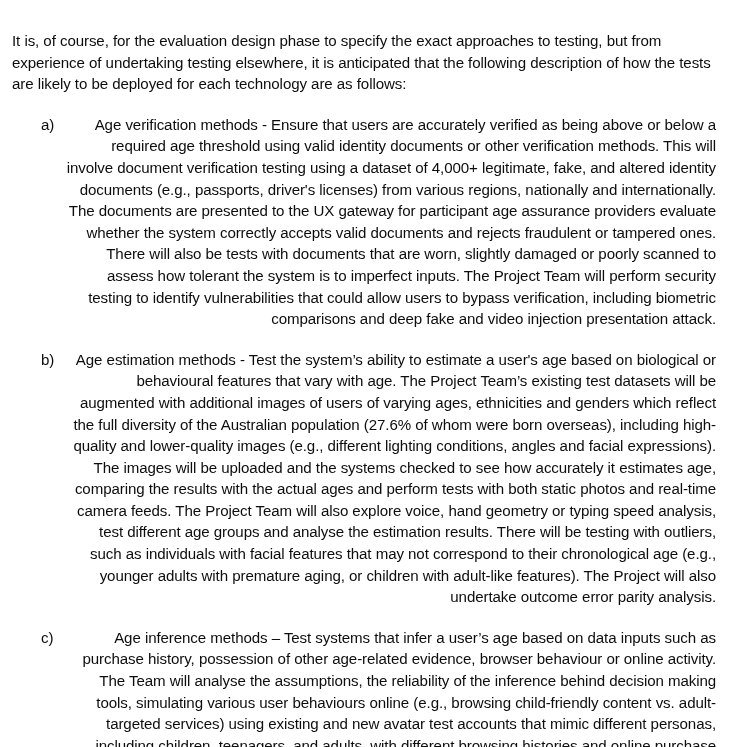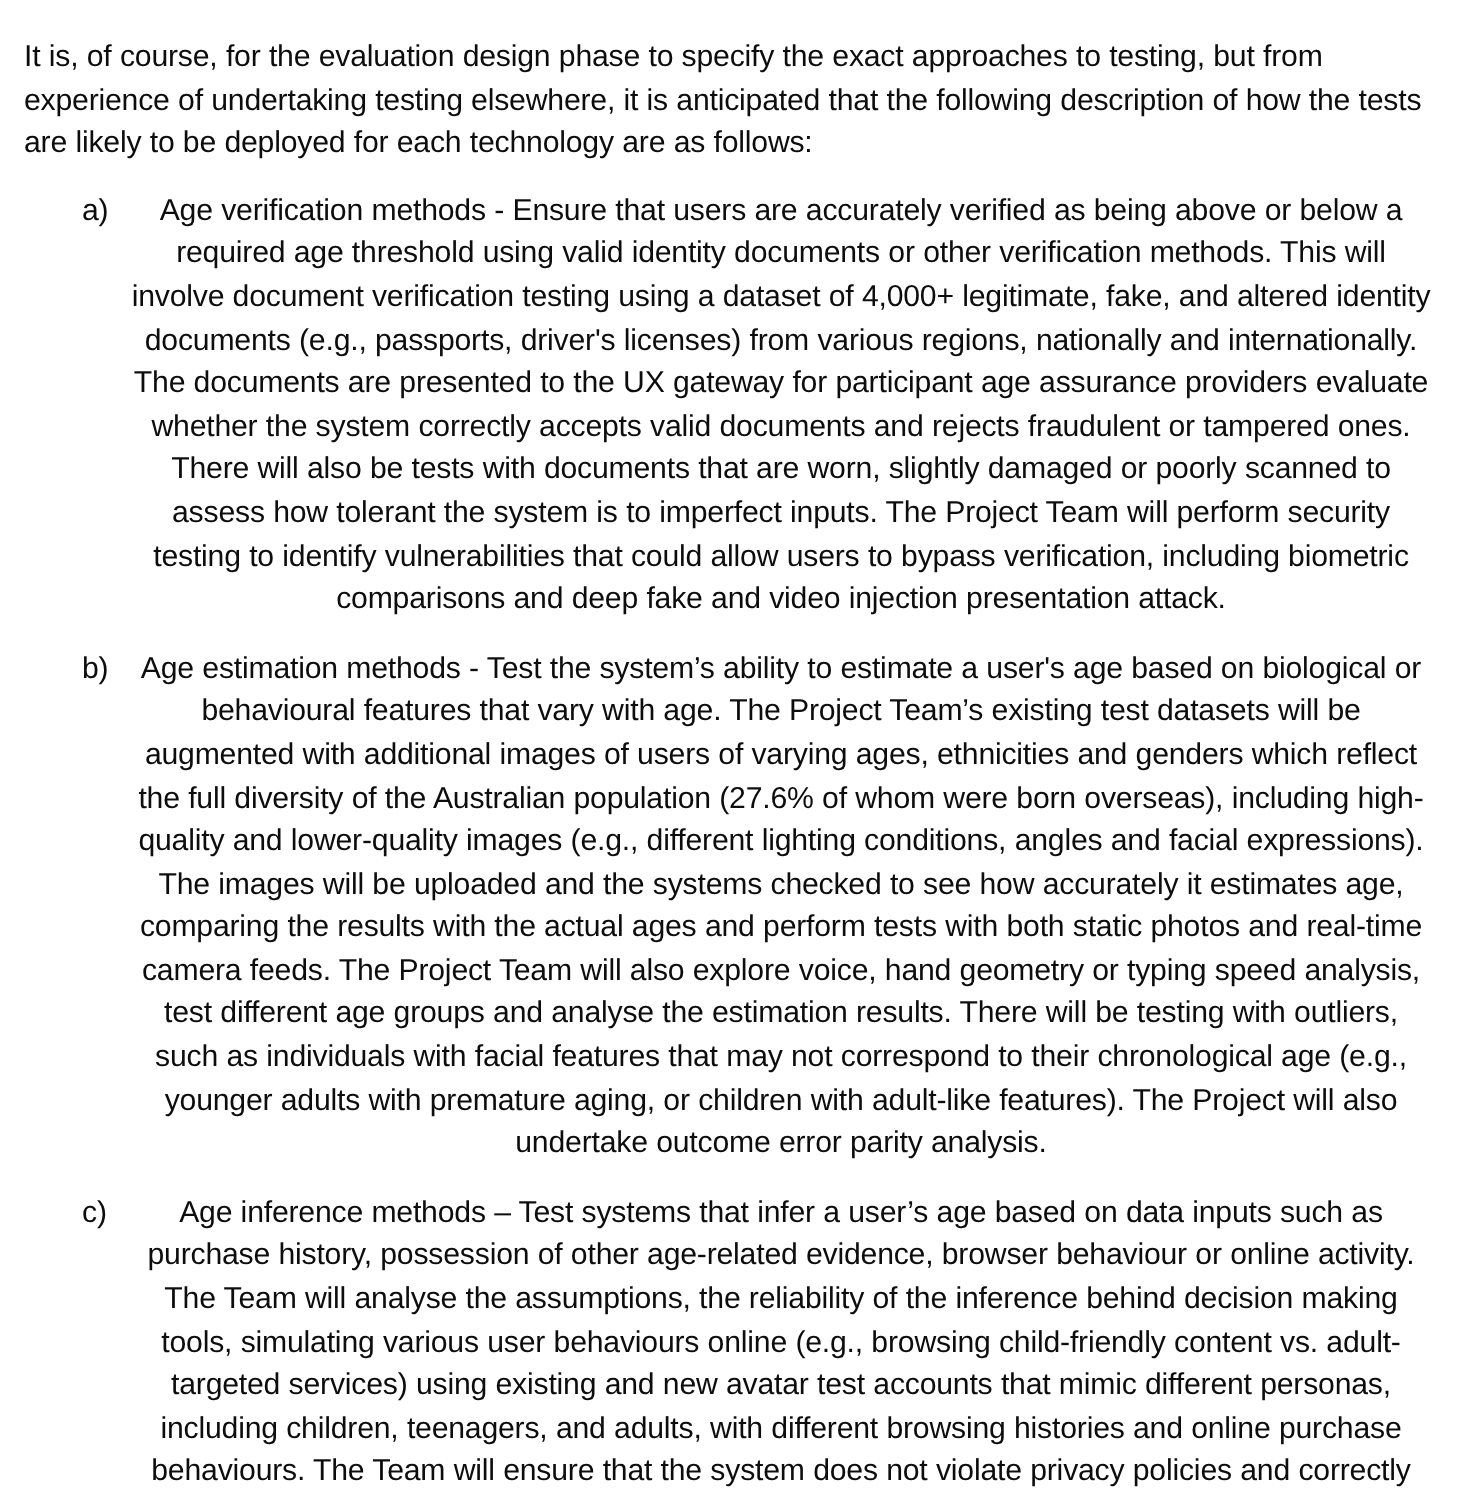--- a/index.html
+++ b/index.html
@@ -20,21 +20,21 @@
     width: 729px;
     height: 747px;
     background: #ffffff;
     box-sizing: border-box;
     padding: 14px 13px 0 12px;
   }
   .intro-paragraph {
     font-size: 15.1px;
     line-height: 21.6px;
     text-align: left;
-    margin: 4px 0 4px 0;
+    margin: 16px 0 4px 0;
     padding-right: 2px;
     letter-spacing: -0.1px;
     word-spacing: 0.1px;
   }
   .ordered-list {
     list-style: none;
     margin: 0;
     padding: 0;
   }
   .list-item {
@@ -54,22 +54,23 @@
     position: absolute;
     left: 29px;
     top: 0;
     width: 26px;
     font-size: 15.1px;
     line-height: 21.6px;
     text-align: left;
   }
   .item-text {
     display: block;
-    text-align: center;
+    text-align: right;
     padding-right: 0px;
+    margin-top: 19px;
   }
 </style>
 </head>
 <body>
 
 <div class="page">
 
   <p class="intro-paragraph">It is, of course, for the evaluation design phase to specify the exact approaches to testing, but from experience of undertaking testing elsewhere, it is anticipated that the following description of how the tests are likely to be deployed for each technology are as follows:</p>
 
   <div class="ordered-list">

